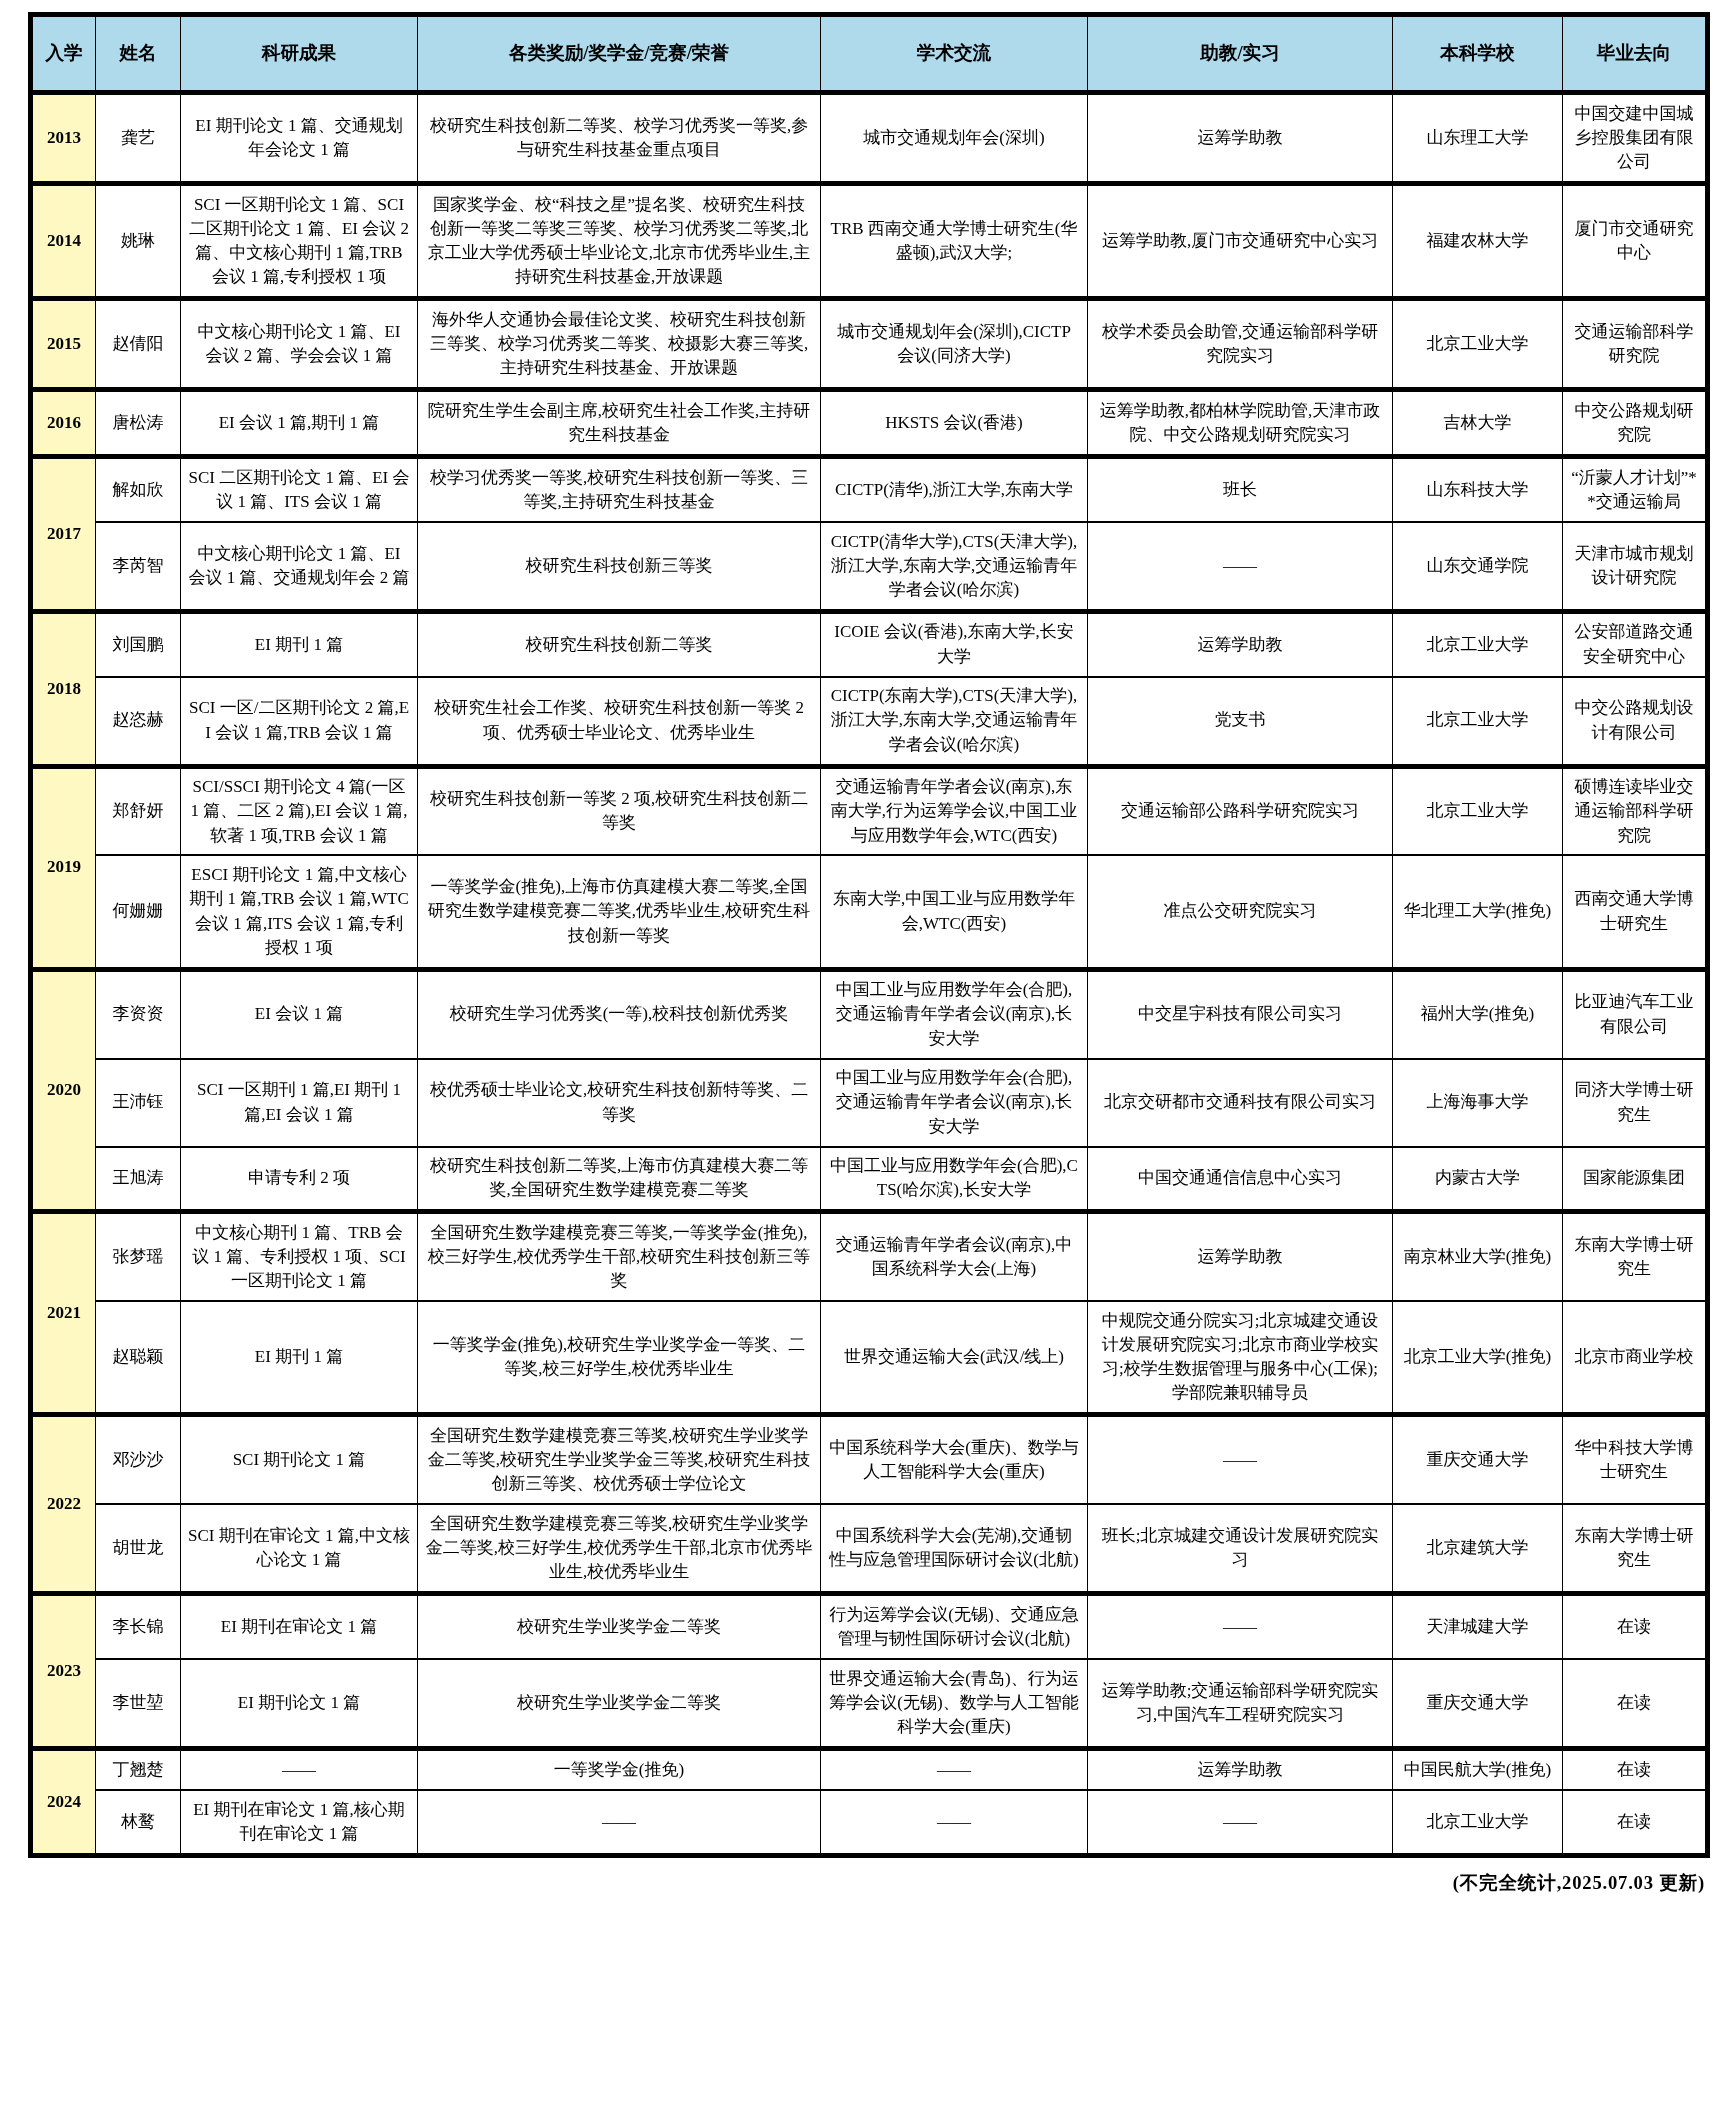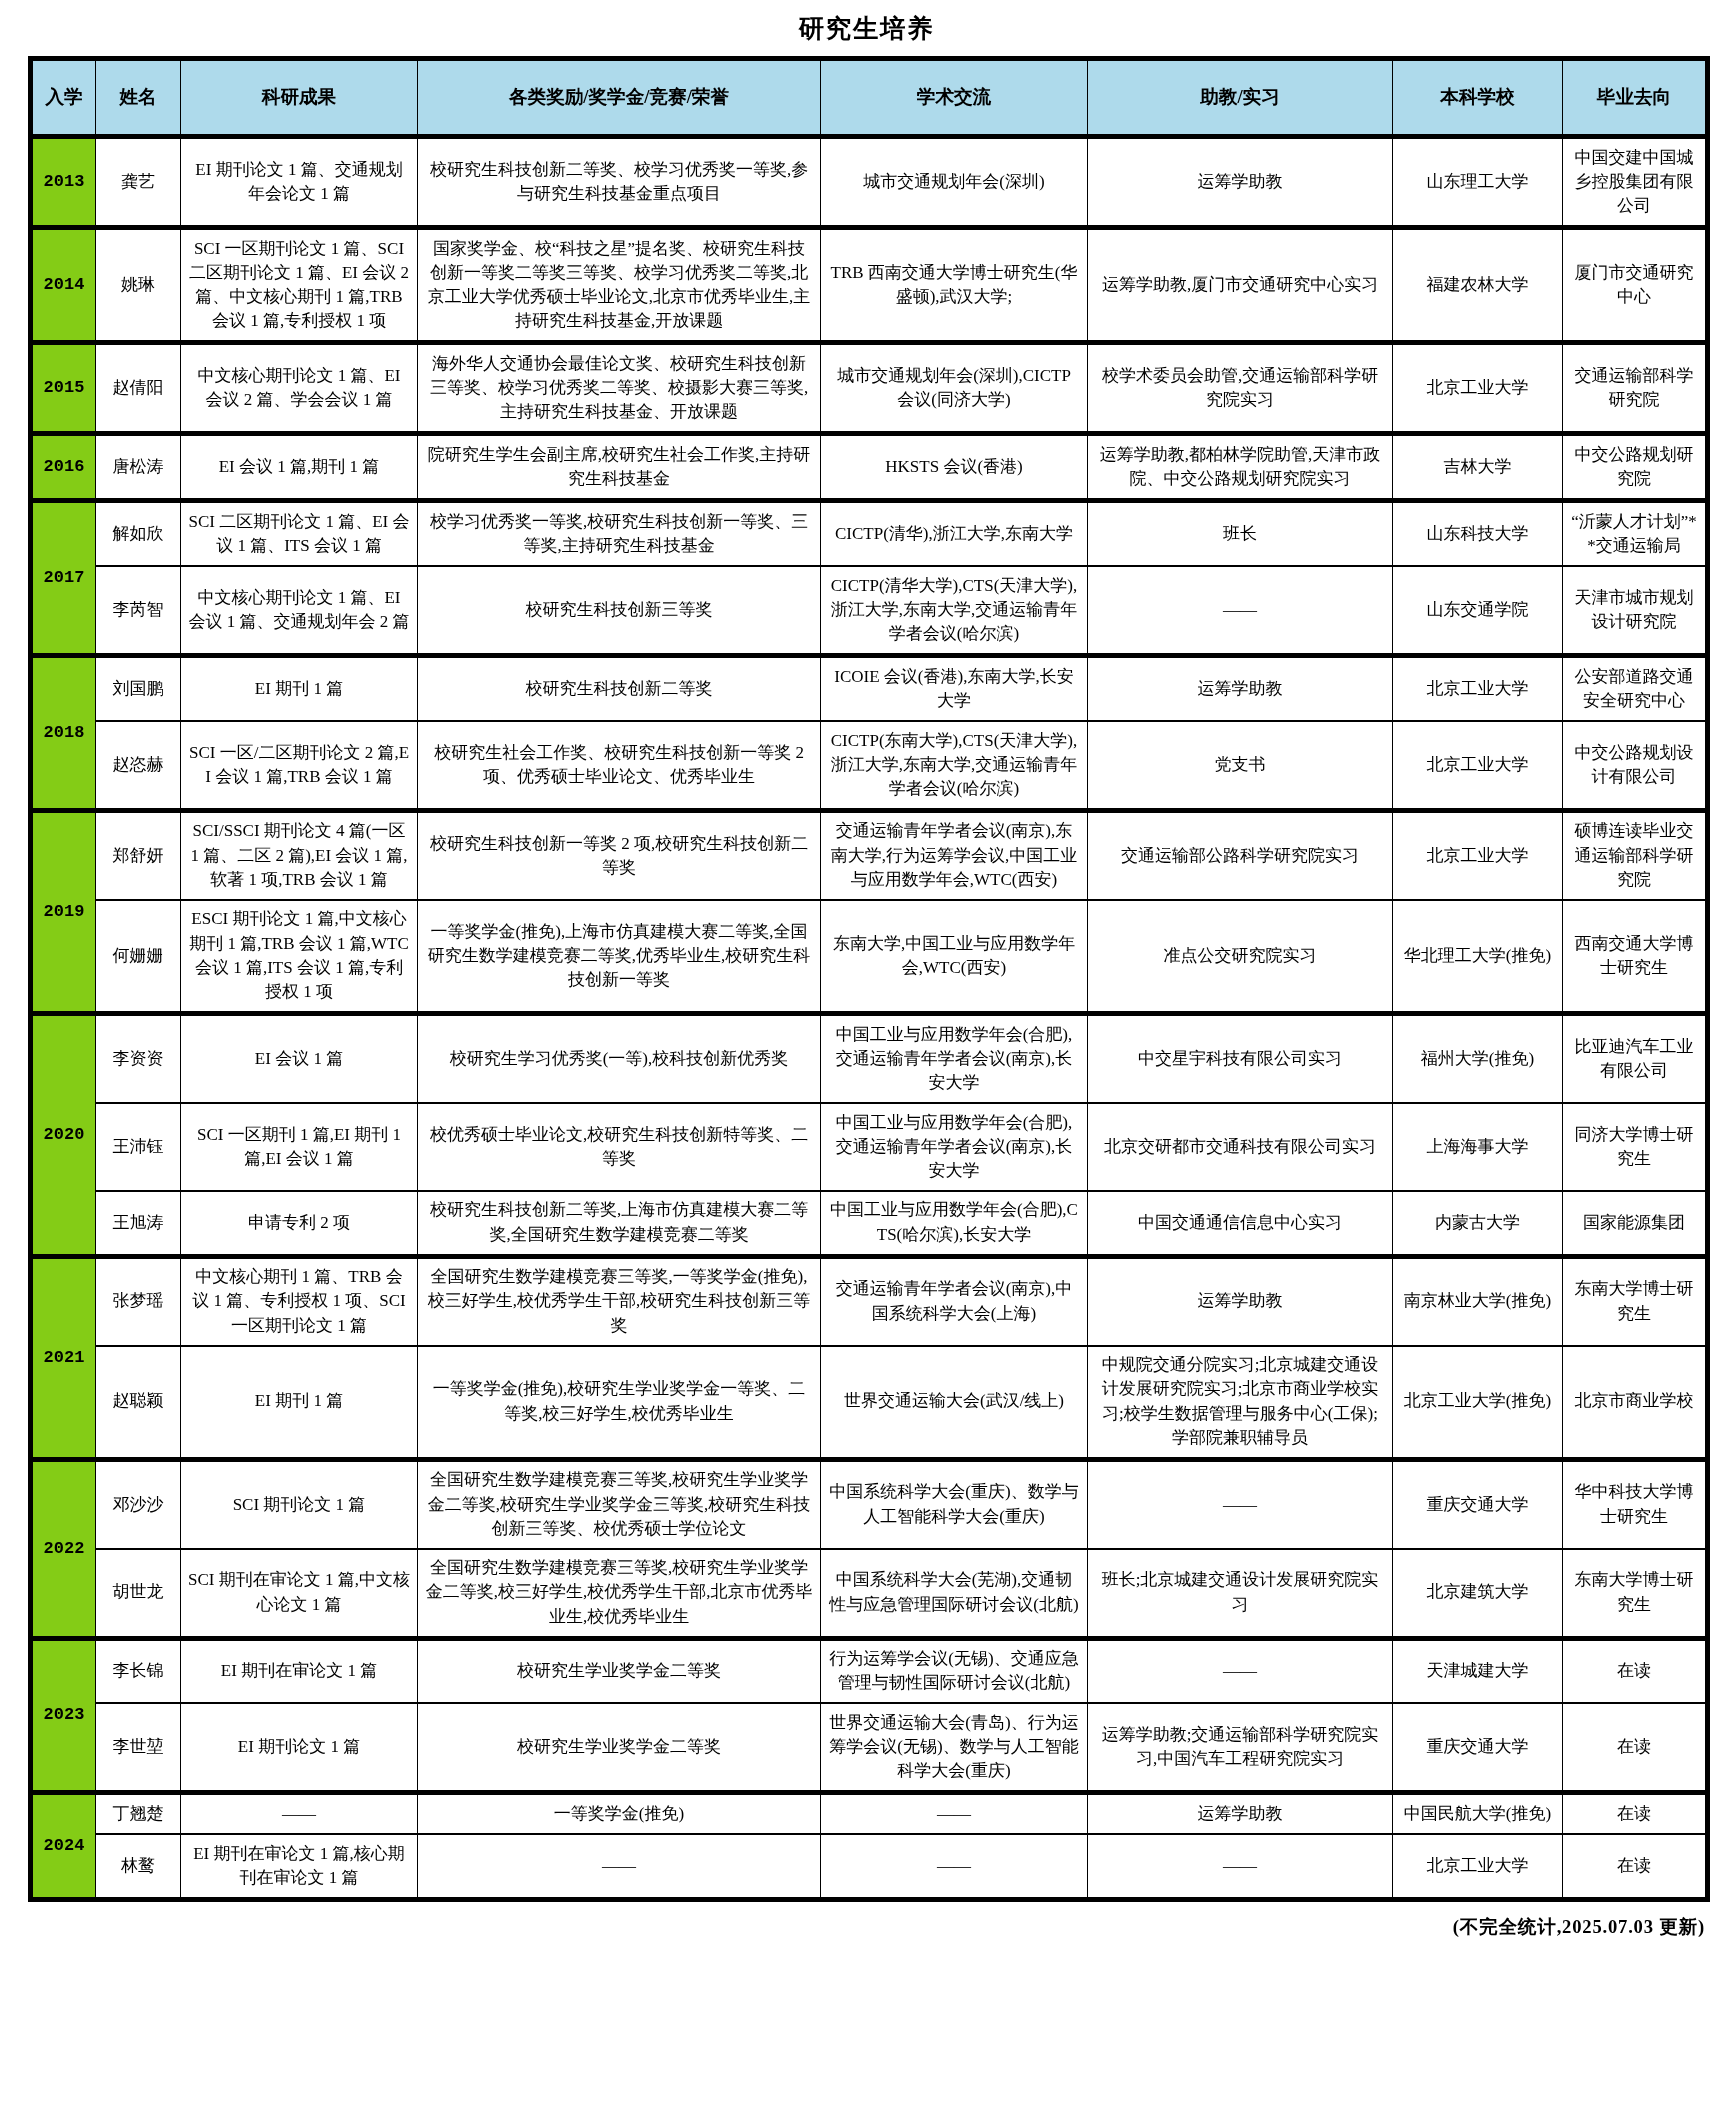--- a/index.html
+++ b/index.html
@@ -47,42 +47,41 @@
     word-break: break-all;
   }
   table.training thead th {
     background: #AEDAEB;
     font-weight: bold;
     font-size: 18.6px;
     height: 78px;
     border-bottom: 5.1px solid #000;
   }
   td.year-cell {
-    background: #84cc16;
+    background: #fef9c3;
     font-weight: bold;
     font-size: 18.6px;
-    font-family: Liberation Mono, monospace;
+    font-family: Liberation Serif, serif;
   }
   tr.group-first > td { border-top: 5.1px solid #000; }
   tr.sub-row > td { border-top: 2.5px solid #000; }
   td.res-cell, td.awards-cell { padding: 5.1px 8.5px; }
   .footer {
     width: 1677px;
     text-align: right;
     font-size: 18.6px;
     margin-top: 12px;
     letter-spacing: 0.8px;
     font-weight: bold;
   }
 </style>
 </head>
 <body>
 
 <div class="page">
-  <div class="title">研究生培养</div>
 
   <table class="training">
     <colgroup>
       <col class="c-year">
         <col class="c-name">
         <col class="c-res">
         <col class="c-awards">
       <col class="c-exch">
         <col class="c-ta">
         <col class="c-school">

